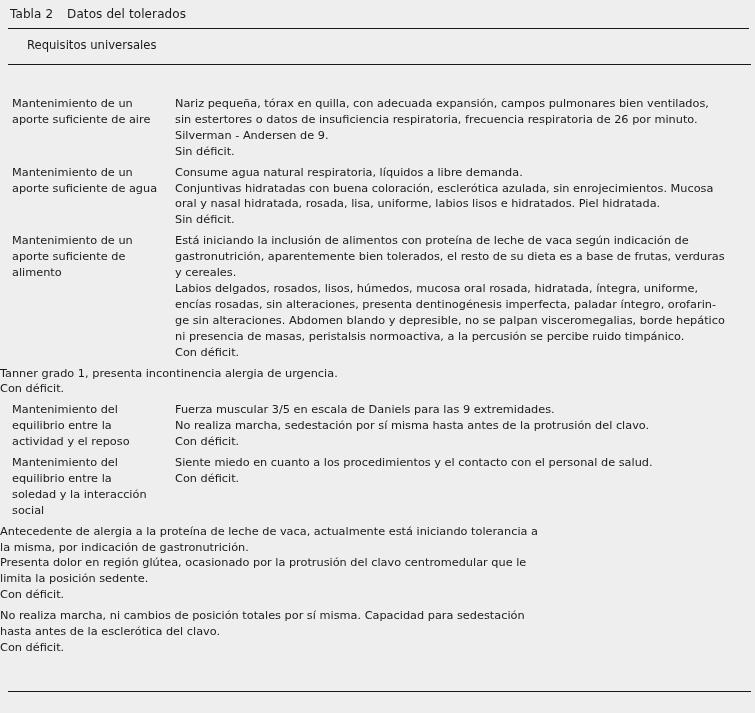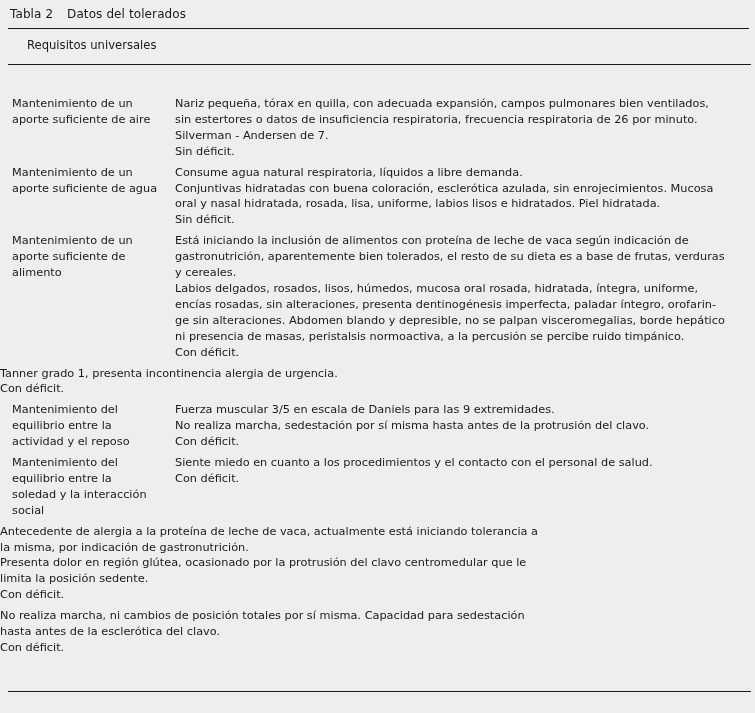--- a/index.html
+++ b/index.html
@@ -44,21 +44,21 @@
 <div class="rule top"></div>
 <div class="col-head">Requisitos universales</div>
 <div class="rule head"></div>
 
 <div class="rows">
   <div class="row">
     <div class="req">Mantenimiento de un
 aporte suficiente de aire</div>
     <div class="det">Nariz pequeña, tórax en quilla, con adecuada expansión, campos pulmonares bien ventilados,
 sin estertores o datos de insuficiencia respiratoria, frecuencia respiratoria de 26 por minuto.
-Silverman - Andersen de 7.
+Silverman - Andersen de 9.
 Sin déficit.</div>
   </div>
   <div class="row">
     <div class="req">Mantenimiento de un
 aporte suficiente de agua</div>
     <div class="det">Consume agua natural respiratoria, líquidos a libre demanda.
 Conjuntivas hidratadas con buena coloración, esclerótica azulada, sin enrojecimientos. Mucosa
 oral y nasal hidratada, rosada, lisa, uniforme, labios lisos e hidratados. Piel hidratada.
 Sin déficit.</div>
   </div>

